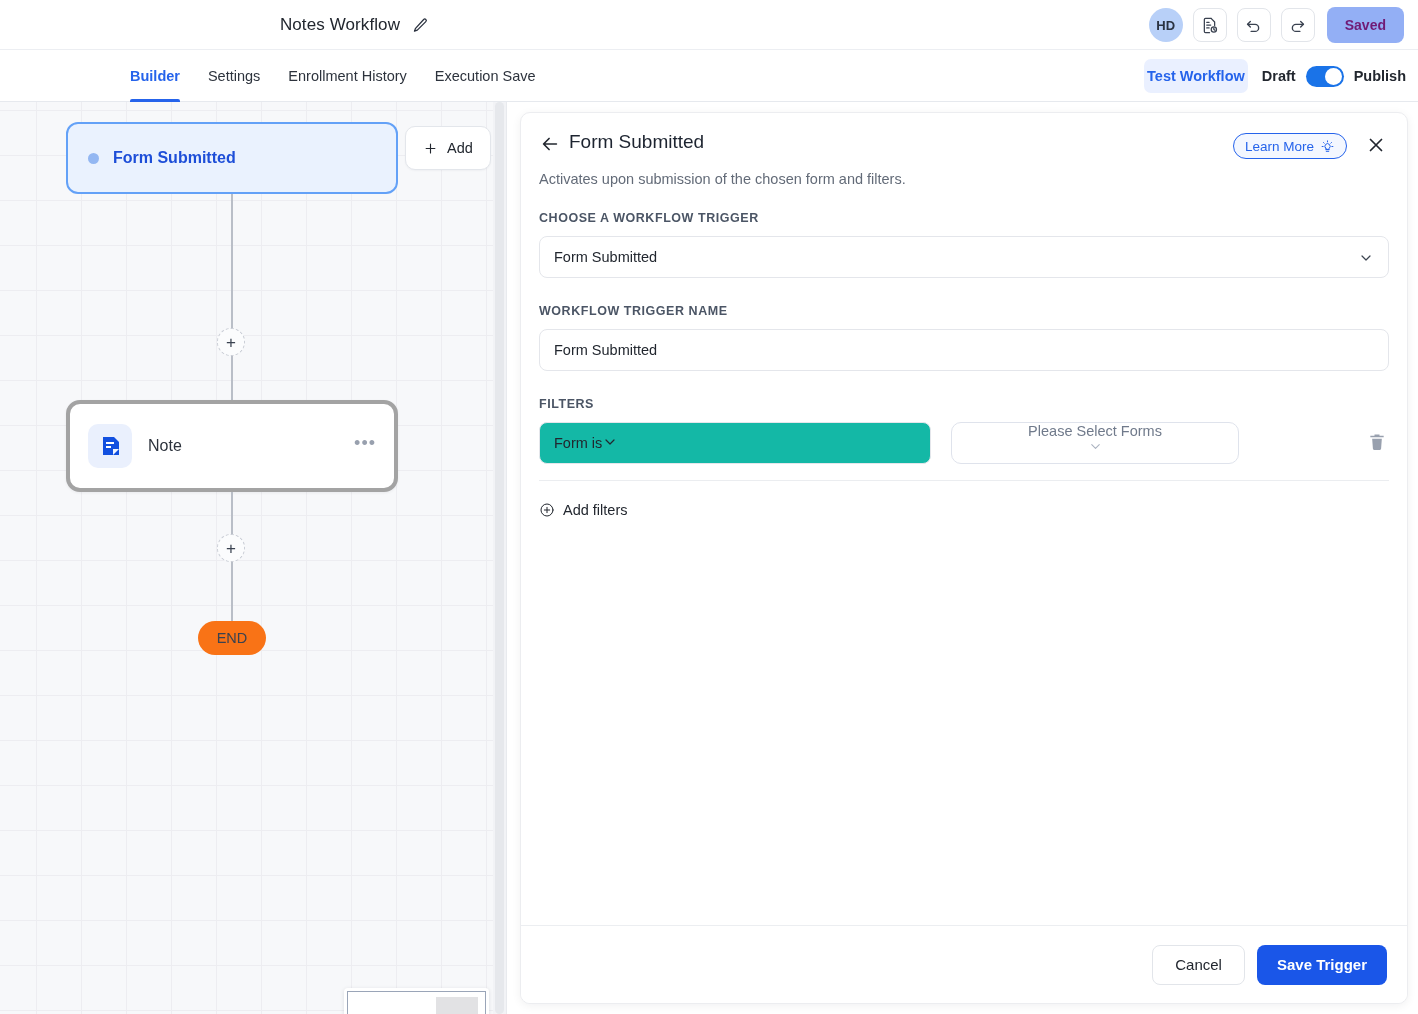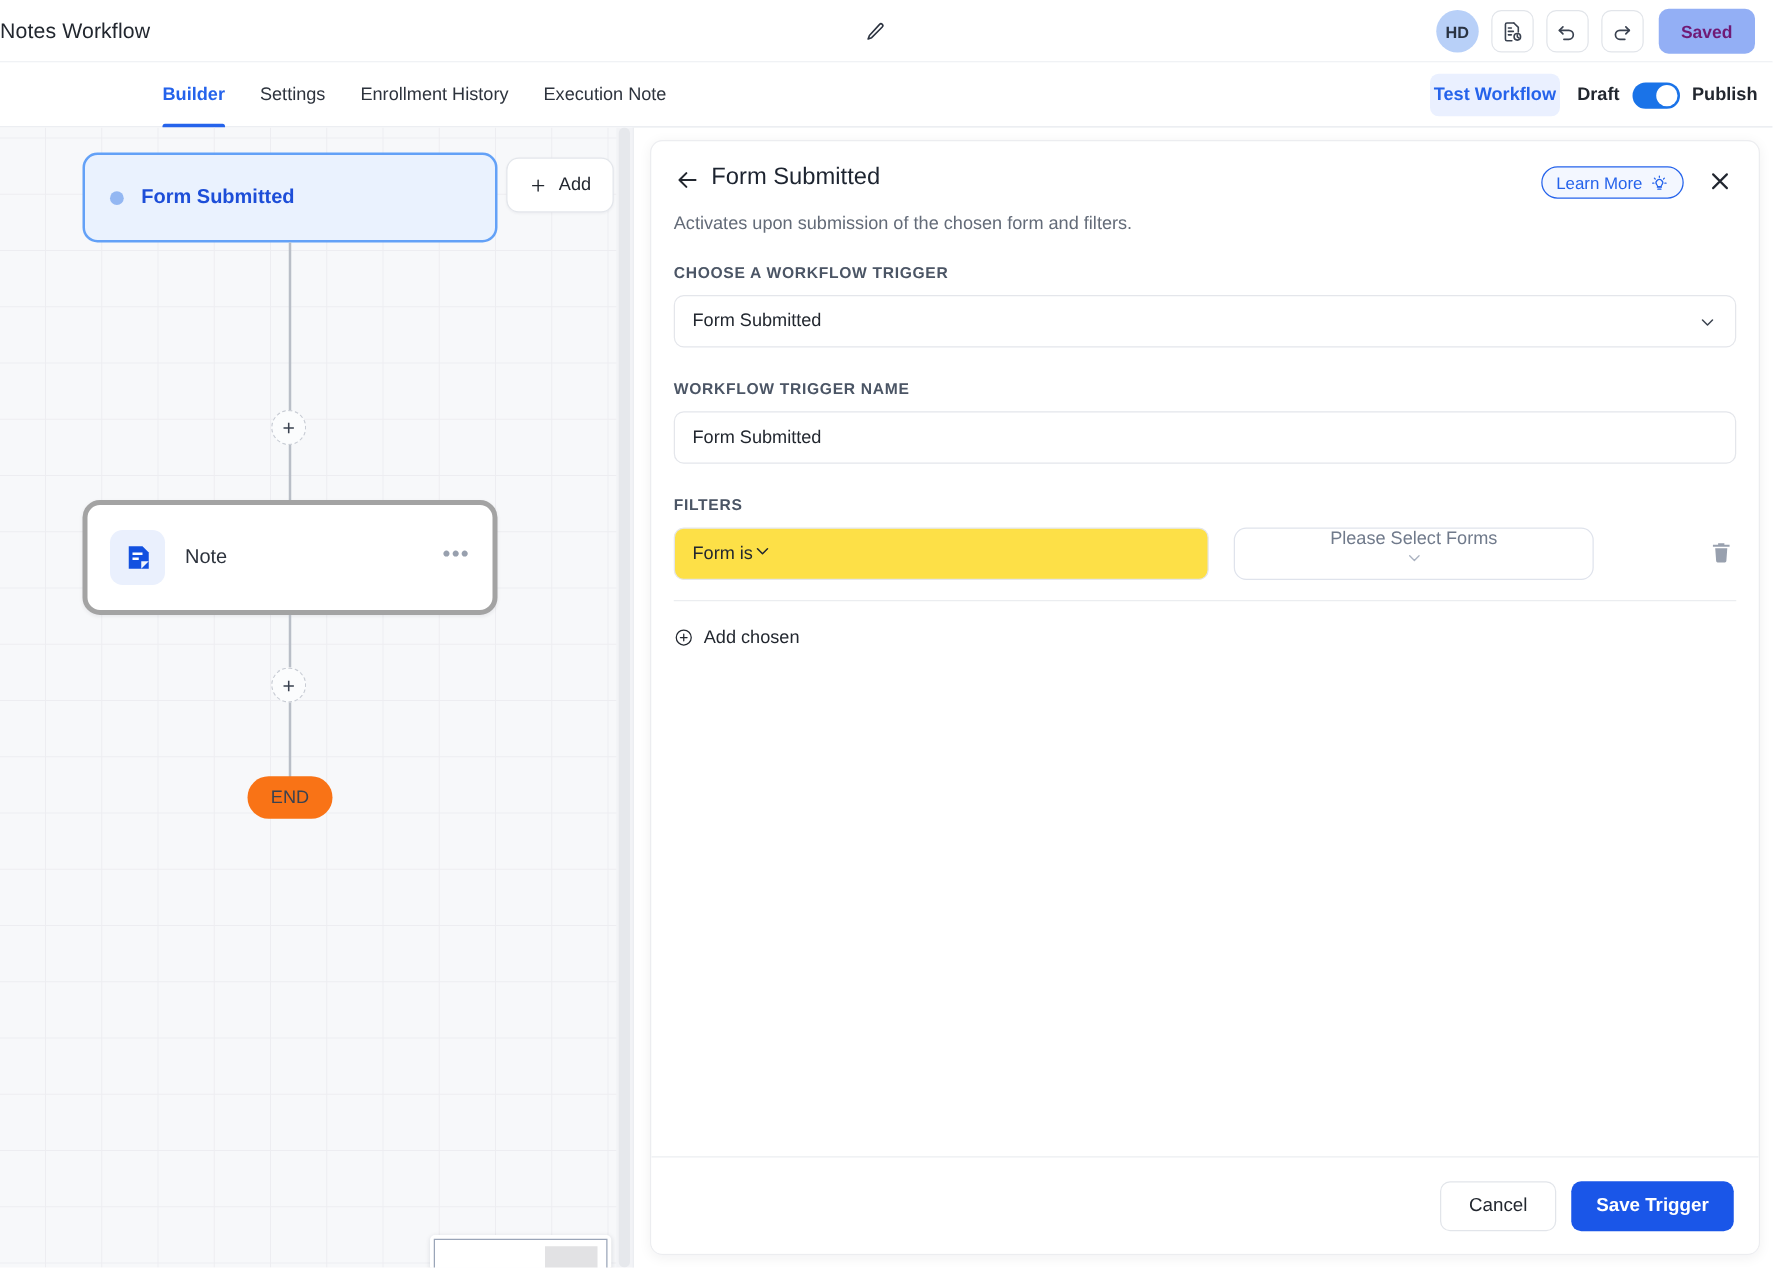--- a/index.html
+++ b/index.html
@@ -11,21 +11,21 @@
   }
 
   
   .topbar {
     position: absolute; left: 0; top: 0; width: 1418px; height: 50px;
     background: #ffffff;
     border-bottom: 1px solid #eceef2;
   }
   .wf-title-wrap {
     position: absolute; left: 0; top: 0; width: 709px; height: 50px;
-    display: flex; align-items: center; justify-content: space-between; gap: 12px;
+    display: flex; align-items: center; justify-content: center; gap: 12px;
   }
   .wf-title { font-size: 17px; color: #22272f; letter-spacing: .1px; }
   .pencil-icon { width: 17px; height: 17px; display: block; color: #2c3340; }
 
   .topbar-right {
     position: absolute; right: 14px; top: 0; height: 50px;
     display: flex; align-items: center; gap: 10px;
   }
   .avatar {
     width: 34px; height: 34px; border-radius: 50%;
@@ -216,22 +216,22 @@
     position: relative;
   }
   .select-box .chev { position: absolute; right: 14px; top: 13px; color: #3c4450; }
   .field-group { margin-bottom: 26px; }
 
   .filters-row {
     display: flex; align-items: center; gap: 12px;
     border-bottom: 1px solid #ebedf0; padding-bottom: 16px;
   }
   .filter-cond {
-    width: 428px; height: 42px; border: 1px solid #e4e6eb; border-radius: 8px;
-    background: #fde047; display: flex; align-items: center; padding: 0 14px;
+    width: 392px; height: 42px; border: 1px solid #e4e6eb; border-radius: 8px;
+    background: #14b8a6; display: flex; align-items: center; padding: 0 14px;
     font-size: 14.5px; color: #22272f; cursor: pointer; position: relative;
   }
   .filter-value {
     width: 288px; height: 42px; border: 1px solid #dfe3ec; border-radius: 10px;
     background: #fff; display: flex; align-items: center; padding: 0 14px;
     font-size: 14.5px; color: #707a8b; cursor: pointer; position: relative;
     margin-left: 8px;
     flex-direction: column;
   }
   .trash-btn {
@@ -301,21 +301,21 @@
 
     <button class="saved-btn">Saved</button>
   </div>
 </div>
 
 <div class="tabbar">
   <div class="tabs">
     <div class="tab active">Builder</div>
     <div class="tab">Settings</div>
     <div class="tab">Enrollment History</div>
-    <div class="tab">Execution Note</div>
+    <div class="tab">Execution Save</div>
   </div>
 
   <div class="tabbar-right">
     <button class="test-wf-btn">Test Workflow</button>
     <div class="toggle-wrap">
       <span class="toggle-label">Draft</span>
       <div class="switch">
           <div class="knob"></div>
         </div>
       <span class="toggle-label">Publish</span>
@@ -446,21 +446,21 @@
             <path d="M6.2 8h11.6l-.9 12.2a1.4 1.4 0 0 1-1.4 1.3H8.5a1.4 1.4 0 0 1-1.4-1.3z"></path>
           </svg>
         </span>
       </div>
 
       <div class="add-filters">
         <svg viewBox="0 0 24 24" fill="none" stroke="#22272f" stroke-width="1.5" stroke-linecap="round" width="16" height="16">
           <circle cx="12" cy="12" r="9"></circle>
           <path d="M12 8v8M8 12h8"></path>
         </svg>
-        <span>Add chosen</span>
+        <span>Add filters</span>
       </div>
     </div>
   </div>
 
   <div class="panel-footer">
     <button class="btn-cancel">Cancel</button>
     <button class="btn-save">Save Trigger</button>
   </div>
 </div>
 

